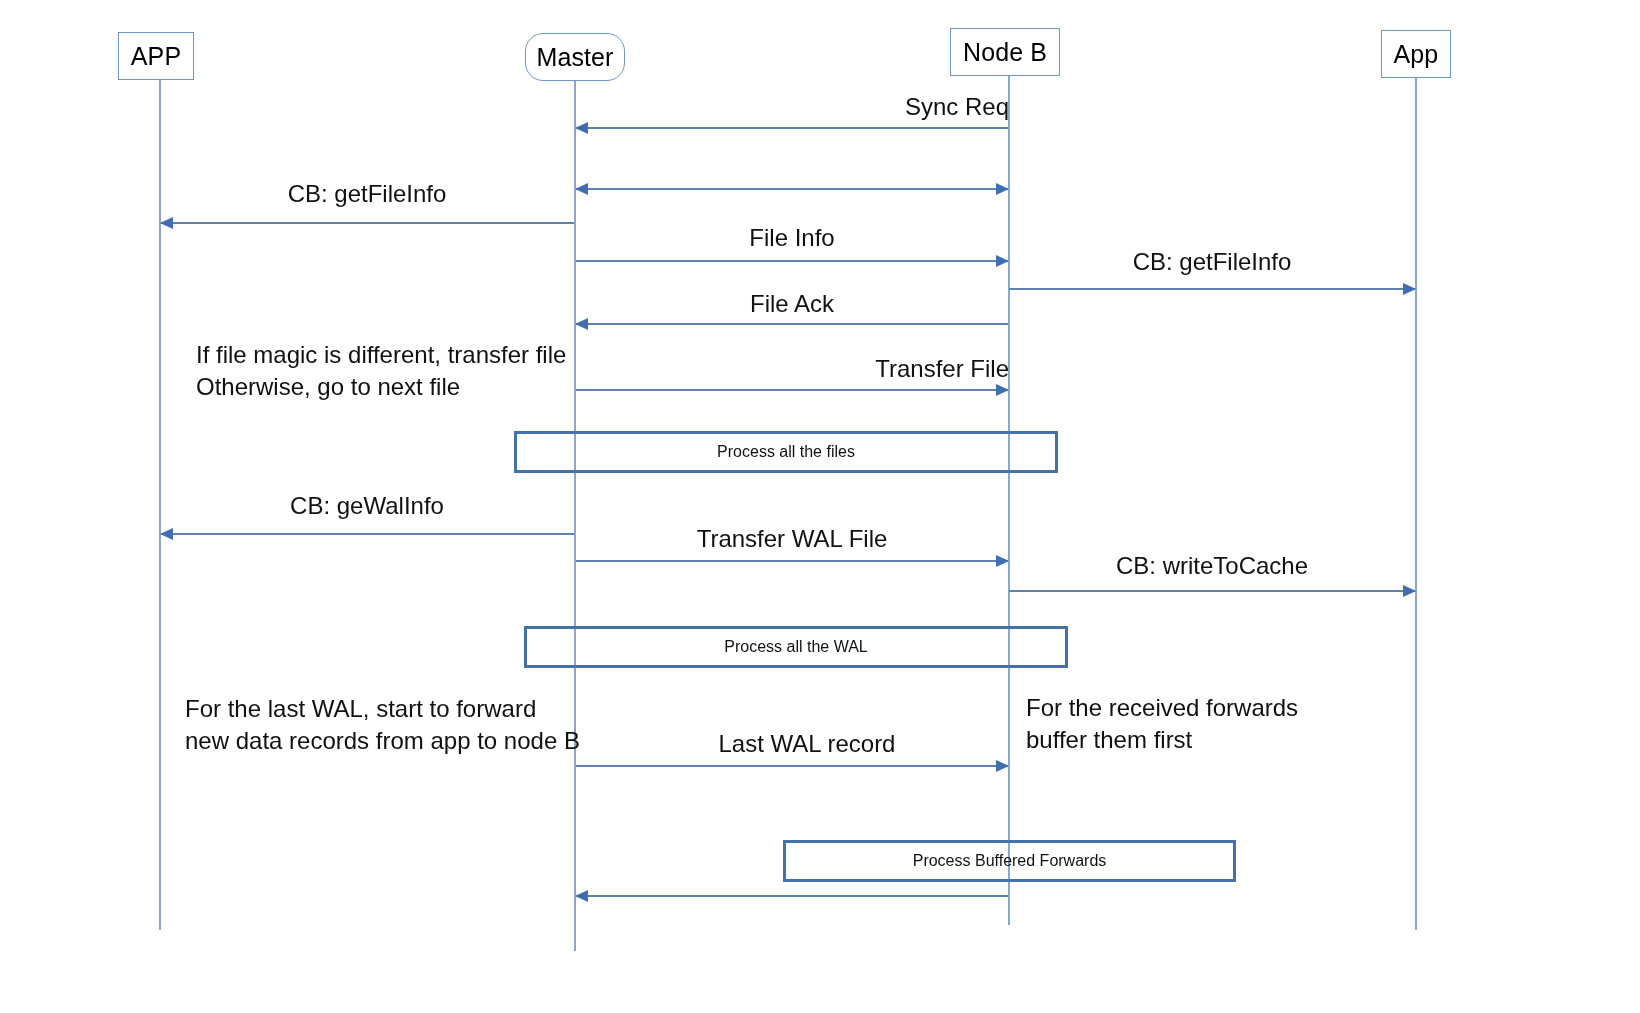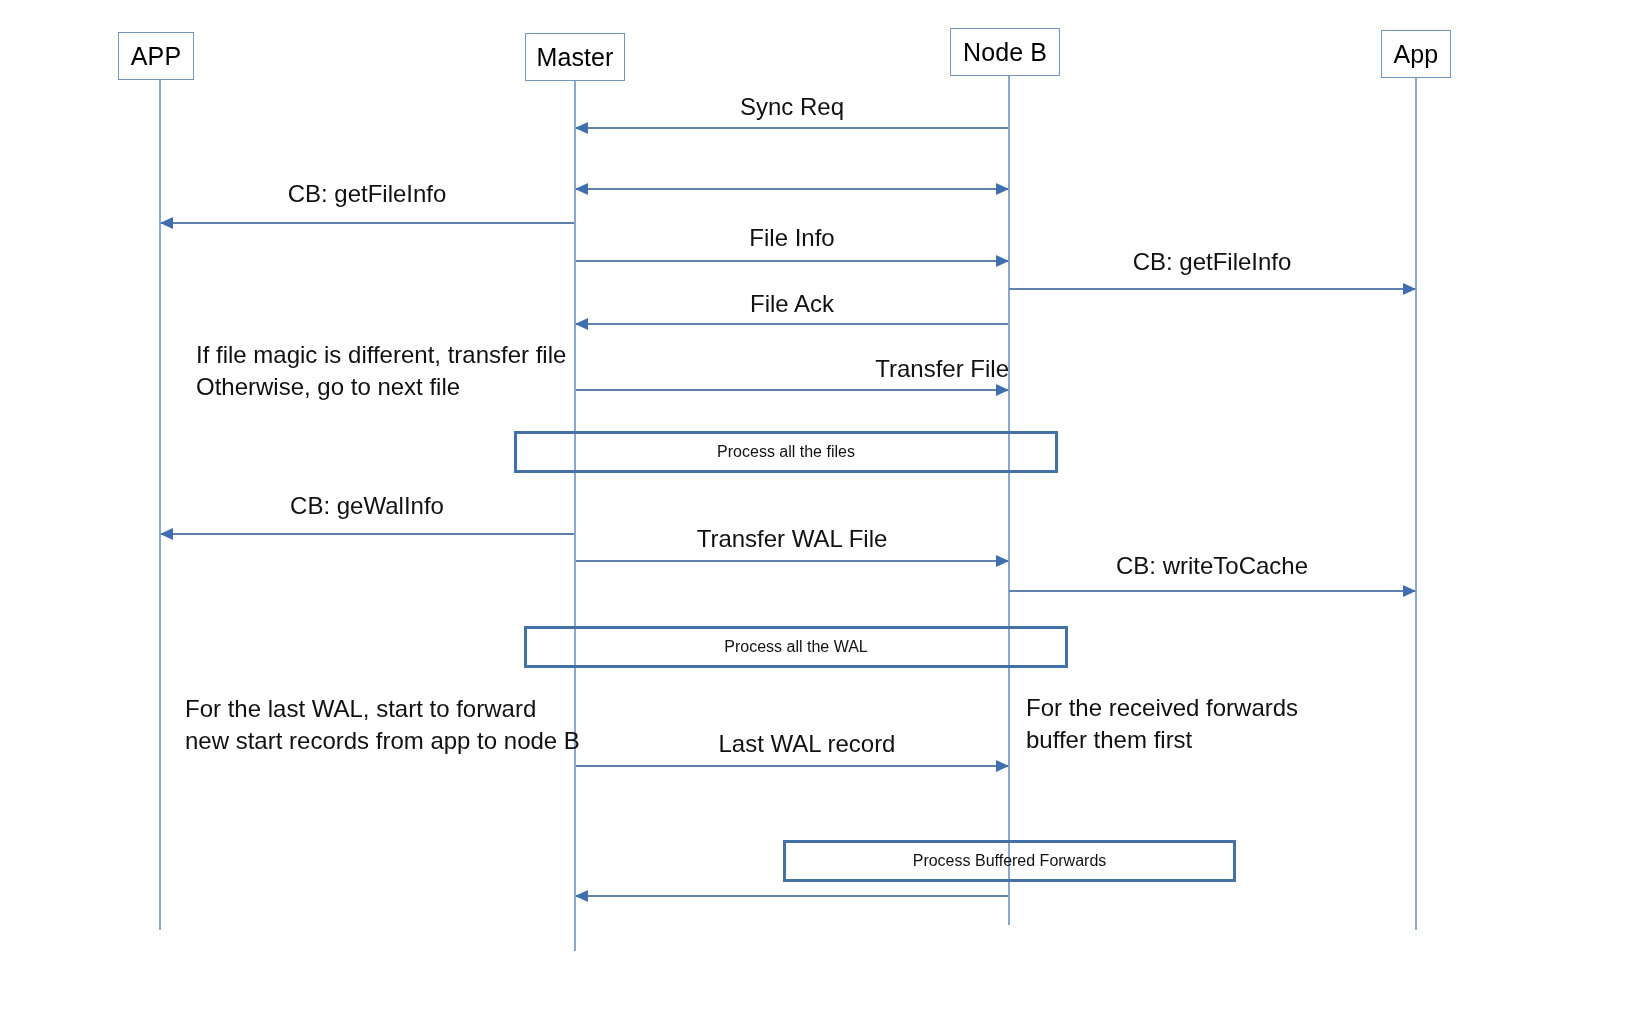--- a/index.html
+++ b/index.html
@@ -108,38 +108,38 @@
 </style>
 </head>
 <body>
 
 <div id="diagram">
 
   <div class="actor-box" style="left:118px; top:32px; width:76px; height:48px;">
     <span>APP</span>
   </div>
 
-  <div class="actor-box" style="left:525px; top:33px; width:100px; height:48px;">
+  <div class="actor-box" style="left:525px; top:33px; width:100px; height:48px;border-radius:18px;">
     <span>Master</span>
   </div>
 
   <div class="actor-box" style="left:950px; top:28px; width:110px; height:48px;">
     <span>Node B</span>
   </div>
 
   <div class="actor-box" style="left:1381px; top:30px; width:70px; height:48px;">
     <span>App</span>
   </div>
 
   <div class="lifeline" style="left:159px; top:80px; height:850px;"></div>
   <div class="lifeline" style="left:574px; top:81px; height:870px;"></div>
   <div class="lifeline" style="left:1008px; top:76px; height:849px;"></div>
   <div class="lifeline" style="left:1415px; top:78px; height:852px;"></div>
 
-  <div class="msg-label" style="left:575px; top:92px; width:434px;">Sync Req</div>
+  <div class="msg-label" style="left:575px; top:92px; width:434px;text-align:right;">Sync Req</div>
   <div class="msg" style="left:576px; top:127px; width:432px;">
     <div class="line"></div>
     <div class="arrowhead left"></div>
   </div>
 
   <div class="msg" style="left:576px; top:188px; width:432px;">
     <div class="line"></div>
     <div class="arrowhead left"></div>
     <div class="arrowhead right"></div>
   </div>
@@ -195,21 +195,21 @@
   <div class="msg-label" style="left:1009px; top:551px; width:406px;">CB: writeToCache</div>
   <div class="msg" style="left:1009px; top:590px; width:406px;">
     <div class="line"></div>
     <div class="arrowhead right"></div>
   </div>
 
   <div class="process-box" style="left:524px; top:626px; width:544px; height:42px;">
     <span>Process all the WAL</span>
   </div>
 
-  <div class="note" style="left:185px; top:693px; width:395px;"><span>For the last WAL, start to forward</span><br><span>new start records from app to node B</span></div>
+  <div class="note" style="left:185px; top:693px; width:395px;"><span>For the last WAL, start to forward</span><br><span>new data records from app to node B</span></div>
 
   <div class="note" style="left:1026px; top:692px; width:330px;"><span>For the received forwards</span><br><span>buffer them first</span></div>
 
   <div class="msg-label" style="left:590px; top:729px; width:434px;">Last WAL record</div>
   <div class="msg" style="left:576px; top:765px; width:432px;">
     <div class="line"></div>
     <div class="arrowhead right"></div>
   </div>
 
   <div class="process-box" style="left:783px; top:796px; width:453px; height:42px;margin-top:44px;">

